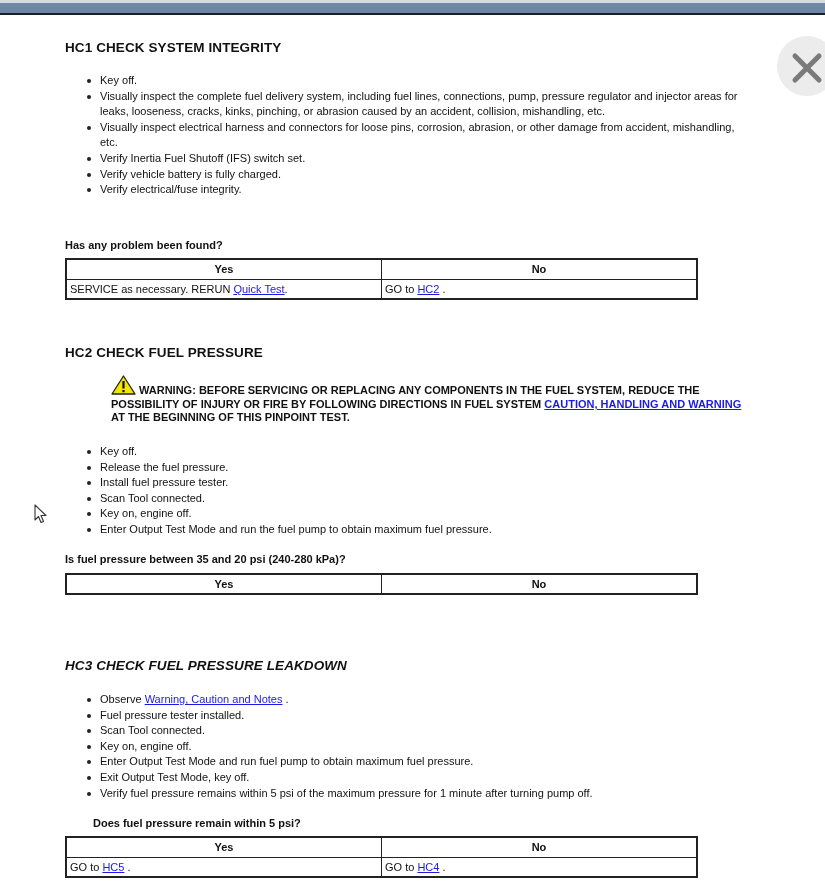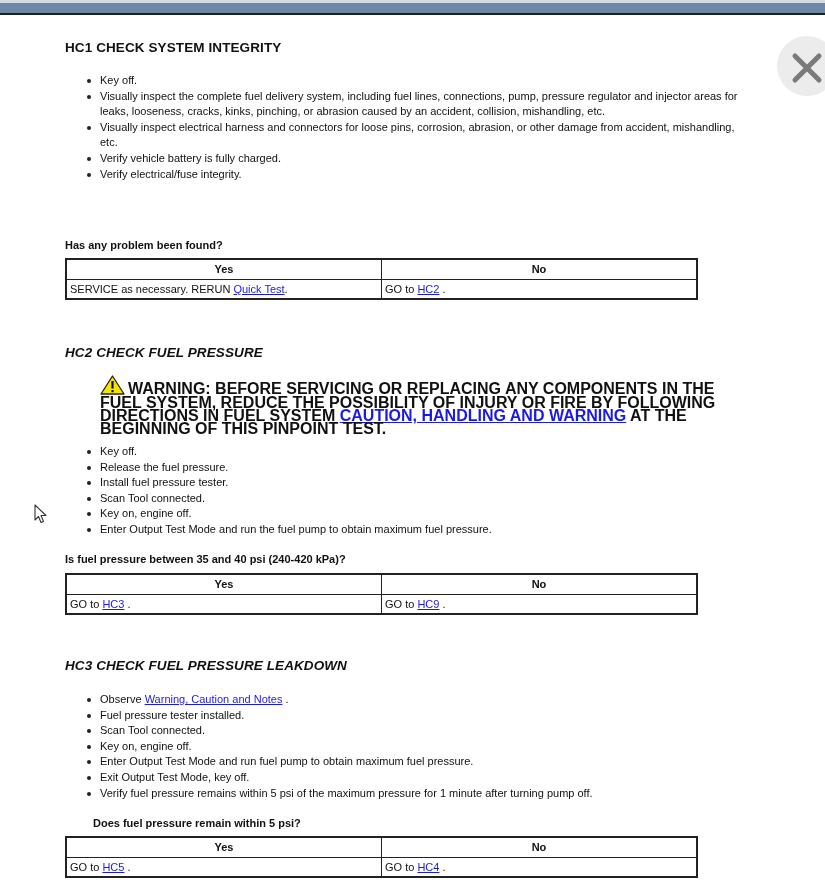--- a/index.html
+++ b/index.html
@@ -32,21 +32,21 @@
     .question { position: absolute; left: 0; margin: 0; font-size: 11px; font-weight: bold; }
     table.yn {
       position: absolute; left: 0; width: 633px; border-collapse: collapse;
       border: 2px solid #222; font-size: 11px;
     }
     table.yn th, table.yn td { border: 1px solid #222; height: 20px; padding: 0 3px; }
     table.yn th { font-weight: bold; width: 50%; }
     table.yn td { text-align: left; }
     a { color: #1a1ae6; text-decoration: underline; }
     .warning {
-      position: absolute; left: 35px; width: 640px; font-size: 16px; font-weight: bold; line-height: 13px;
+      position: absolute; left: 46px; width: 640px; font-size: 11px; font-weight: bold; line-height: 13px;
     }
     .warning .warn-icon { display: inline-block; vertical-align: -1px; margin-right: 3px; }
     .cursor { position: absolute; left: 34px; top: 504px; }
   </style>
 </head>
 <body>
 
 <div class="topbar"></div>
 
 <div class="close-btn">
@@ -55,65 +55,62 @@
   </svg>
 </div>
 
 <div class="content">
 
   <h2 style="top:40px;">HC1 CHECK SYSTEM INTEGRITY</h2>
   <ul style="top:73px;">
     <li>Key off.</li>
     <li>Visually inspect the complete fuel delivery system, including fuel lines, connections, pump, pressure regulator and injector areas for leaks, looseness, cracks, kinks, pinching, or abrasion caused by an accident, collision, mishandling, etc.</li>
     <li>Visually inspect electrical harness and connectors for loose pins, corrosion, abrasion, or other damage from accident, mishandling, etc.</li>
+    <li>Verify Inertia Fuel Shutoff (IFS) switch set.</li>
     <li>Verify vehicle battery is fully charged.</li>
     <li>Verify electrical/fuse integrity.</li>
   </ul>
   <p class="question" style="top:239px;">Has any problem been found?</p>
   <table class="yn" style="top:258px;">
     <tbody>
         <tr>
       <th>Yes</th>
       <th>No</th>
     </tr>
     <tr>
       <td><span>SERVICE as necessary. RERUN </span><a href="#">Quick Test</a><span>.</span></td>
       <td><span>GO to </span><a href="#">HC2</a><span> .</span></td>
     </tr>
   </tbody>
     </table>
 
-  <h2 style="top:345px;font-style:italic;">HC2 CHECK FUEL PRESSURE</h2>
+  <h2 style="top:345px;">HC2 CHECK FUEL PRESSURE</h2>
   <div class="warning" style="top:375px;">
     <span class="warn-icon">
       <svg width="25" height="20" viewBox="0 0 25 20">
         <path d="M12.5 1 L24 19 L1 19 Z" fill="#f2e600" stroke="#222" stroke-width="1.3" stroke-linejoin="round"></path>
         <rect x="11.4" y="6" width="2.2" height="7.5" fill="#111"></rect>
         <rect x="11.4" y="15" width="2.2" height="2.2" fill="#111"></rect>
       </svg>
     </span><span>WARNING: BEFORE SERVICING OR REPLACING ANY COMPONENTS IN THE FUEL SYSTEM, REDUCE THE POSSIBILITY OF INJURY OR FIRE BY FOLLOWING DIRECTIONS IN FUEL SYSTEM </span><a href="#">CAUTION, HANDLING AND WARNING</a><span> AT THE BEGINNING OF THIS PINPOINT TEST.</span>
   </div>
   <ul style="top:444px;">
     <li>Key off.</li>
     <li>Release the fuel pressure.</li>
     <li>Install fuel pressure tester.</li>
     <li>Scan Tool connected.</li>
     <li>Key on, engine off.</li>
     <li>Enter Output Test Mode  and run the fuel pump to obtain maximum fuel pressure.</li>
   </ul>
-  <p class="question" style="top:553px;">Is fuel pressure between 35 and 40 psi (240-420 kPa)?</p>
+  <p class="question" style="top:553px;">Is fuel pressure between 35 and 20 psi (240-280 kPa)?</p>
   <table class="yn" style="top:573px;">
     <tbody>
         <tr>
       <th>Yes</th>
       <th>No</th>
-    </tr>
-    <tr>
-      <td><span>GO to </span><a href="#">HC3</a><span> .</span></td>
-      <td><span>GO to </span><a href="#">HC9</a><span> .</span></td>
     </tr>
   </tbody>
     </table>
 
   <h2 style="top:658px;font-style:italic;">HC3 CHECK FUEL PRESSURE LEAKDOWN</h2>
   <ul style="top:692px;">
     <li><span>Observe </span><a href="#">Warning, Caution and Notes</a><span> .</span></li>
     <li>Fuel pressure tester installed.</li>
     <li>Scan Tool connected.</li>
     <li>Key on, engine off.</li>

